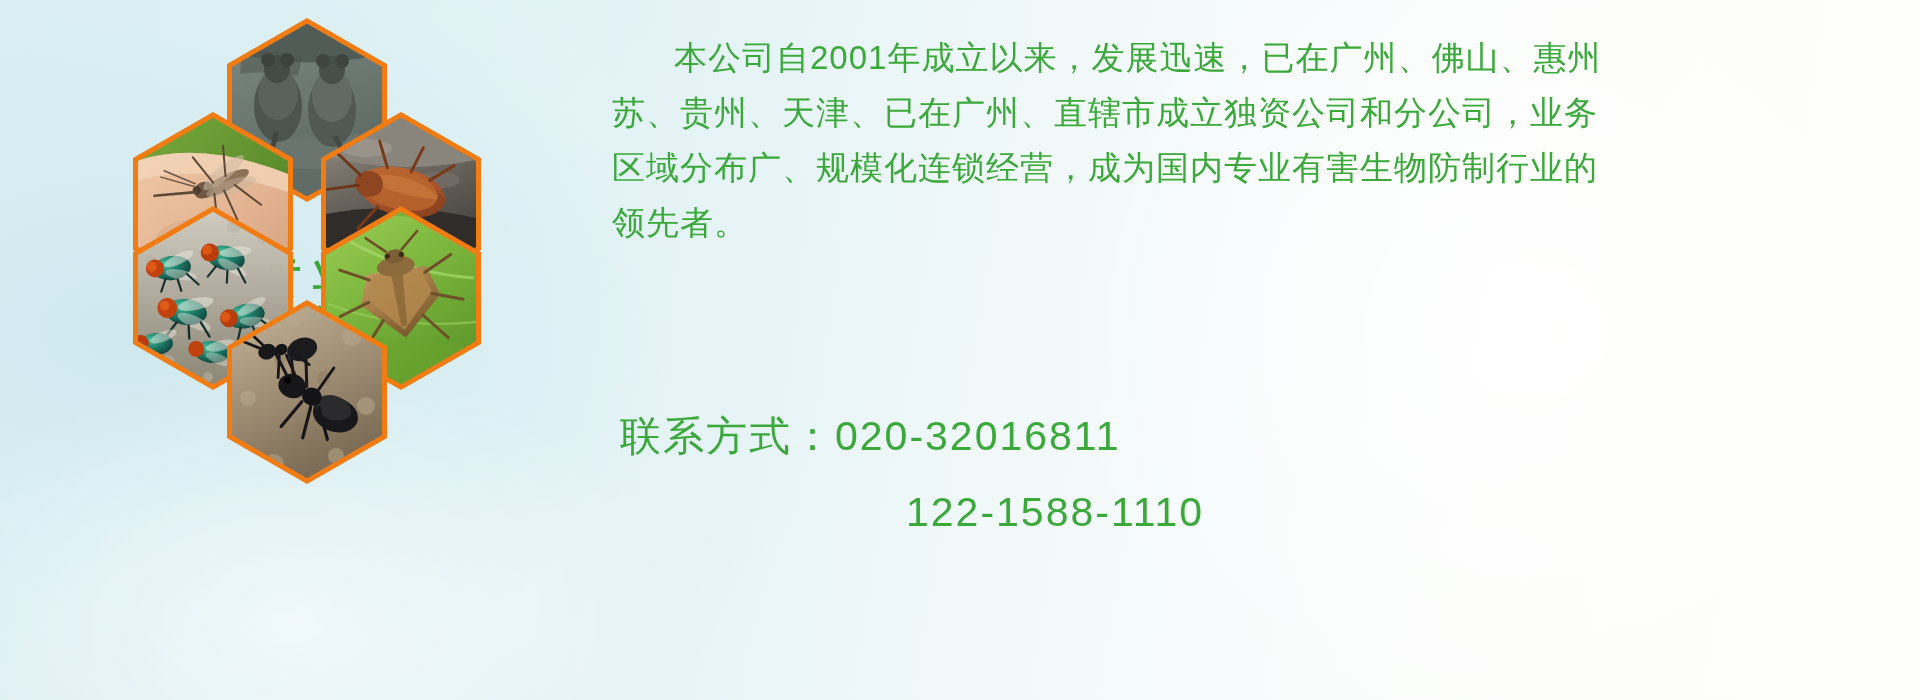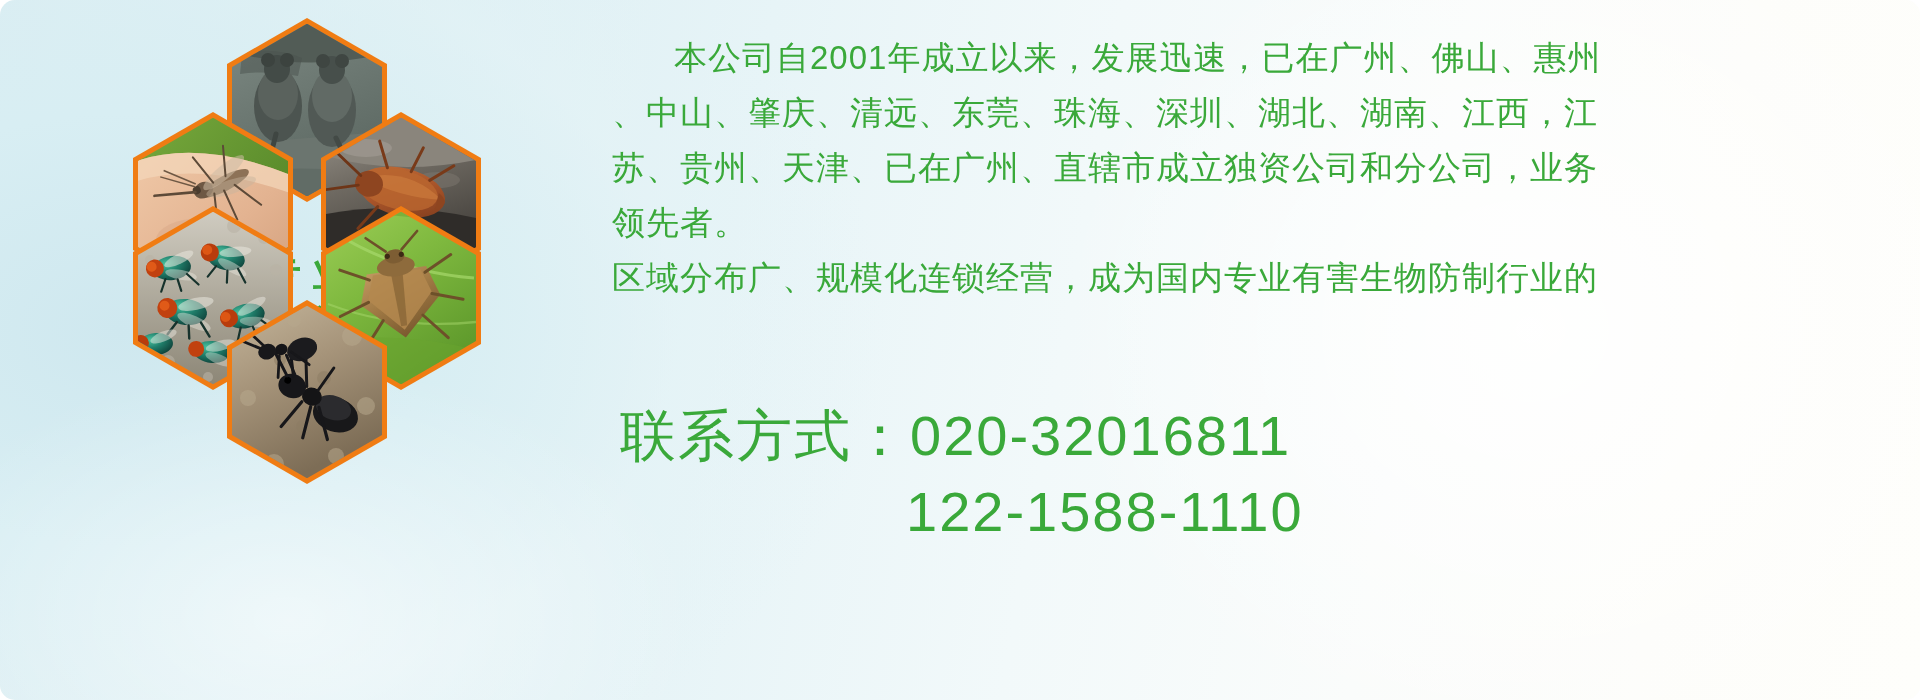--- a/index.html
+++ b/index.html
@@ -6,21 +6,20 @@
   body{
     width:1920px;height:700px;overflow:hidden;
     font-family:"Liberation Sans","DejaVu Sans",sans-serif;
   }
   #stage{
     position:relative;width:1920px;height:700px;
     background:
       radial-gradient(ellipse 900px 620px at 120px 330px, #cfe8ef 0%, #d8eef3 35%, rgba(228,243,246,0.55) 62%, rgba(255,255,255,0) 85%),
       linear-gradient(100deg, #cfe7ee 0%, #daeef3 18%, #e7f4f7 38%, #f2f9fa 55%, #fafcfb 72%, #fdfdfa 86%, #fefefb 100%);
     overflow:hidden;
-    border-radius:15px;
   }
   
   #wash{
     position:absolute;left:-120px;bottom:-180px;width:820px;height:520px;
     background:radial-gradient(ellipse at center, rgba(255,255,255,0.55) 0%, rgba(255,255,255,0) 70%);
     pointer-events:none;
   }
   #glow{
     position:absolute;right:-60px;top:-80px;width:900px;height:820px;
     background:radial-gradient(ellipse at center, rgba(255,255,255,0.9) 0%, rgba(255,255,255,0.35) 45%, rgba(255,255,255,0) 75%);
@@ -63,21 +62,21 @@
     font-size:33px;
     line-height:55px;
     font-weight:500;
     letter-spacing:1px;
     white-space:nowrap;
   }
   .para.first{padding-left:62px;}
 
   #contact{position:absolute;left:620px;top:398px;width:1290px;}
   .tel{
-    color:#3aa93a;font-size:56px;line-height:76px;font-weight:500;
+    color:#3aa93a;font-size:41px;line-height:76px;font-weight:500;
     letter-spacing:2px;white-space:nowrap;
   }
   .tel.second{padding-left:286px;}
 </style>
 </head>
 <body>
 
 <div id="stage">
   <div id="wash"></div>
   <div id="glow"></div>
@@ -373,23 +372,22 @@
             <path d="M6 10 L8 40" stroke="#17171a" stroke-width="4" stroke-linecap="round"></path>
             <path d="M14 8 L32 34" stroke="#17171a" stroke-width="4" stroke-linecap="round"></path>
           </g>
         </svg>
       </div>
     </div>
   </div>
 
   <div id="copy">
     <div class="para first">本公司自2001年成立以来，发展迅速，已在广州、佛山、惠州</div>
-    <div class="para">、中山、肇庆、清远、东莞、珠海、深圳、湖北、湖南、江西，江</div>
     <div class="para">苏、贵州、天津、已在广州、直辖市成立独资公司和分公司，业务</div>
+    <div class="para">区域分布广、规模化连锁经营，成为国内专业有害生物防制行业的</div>
     <div class="para">领先者。</div>
-    <div class="para">区域分布广、规模化连锁经营，成为国内专业有害生物防制行业的</div>
   </div>
 
   <div id="contact">
     <div class="tel"><span>联系方式：</span><span>020-32016811</span></div>
     <div class="tel second">122-1588-1110</div>
   </div>
 </div>
 
 </body></html>

